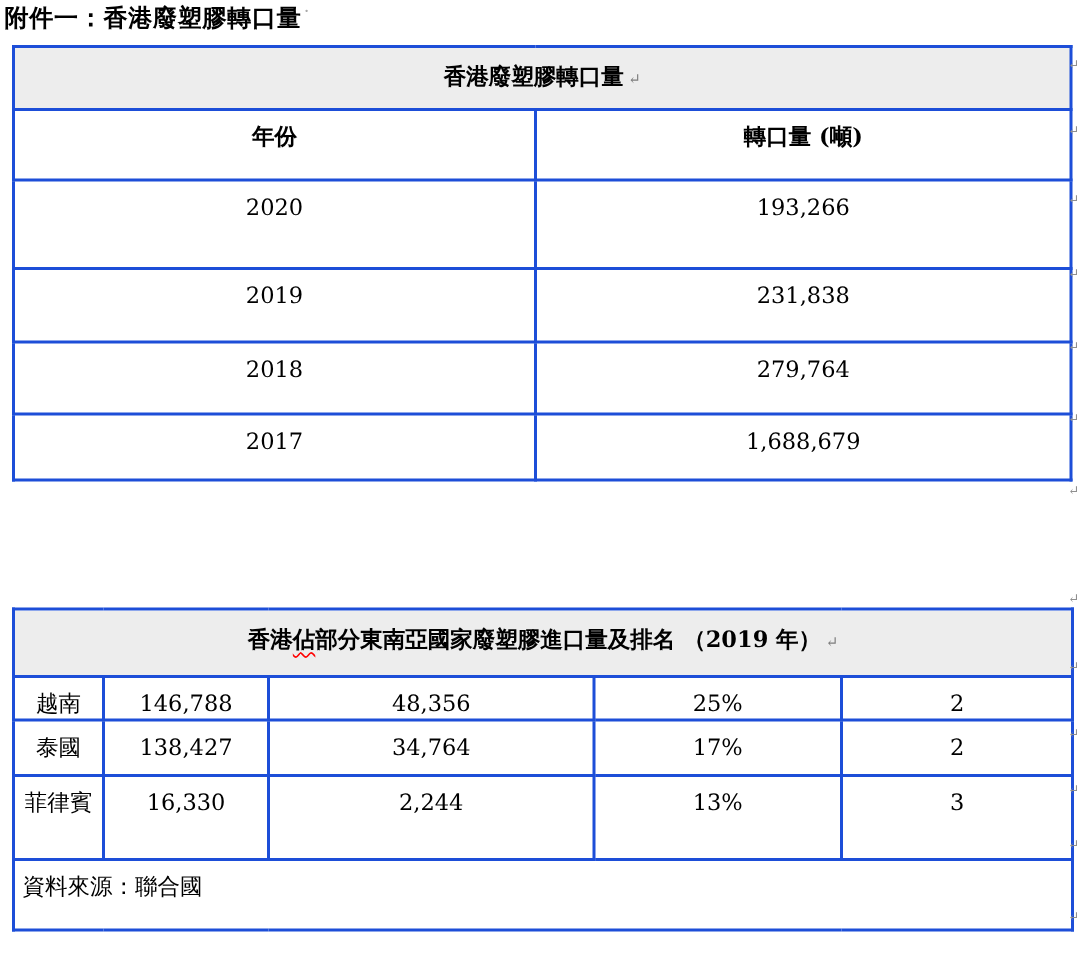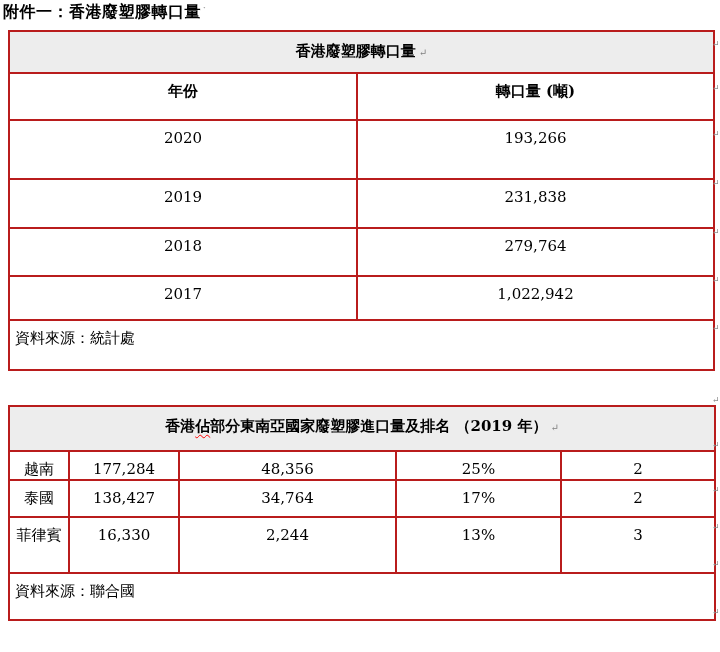--- a/index.html
+++ b/index.html
@@ -14,21 +14,21 @@
   }
   .pmark{color:#aaaaaa;font-size:8px;vertical-align:top;margin-left:2px;}
   .rmark{color:#7f7f7f;font-size:10px;font-weight:normal;margin-left:3px;}
   table{
     position:absolute;border-collapse:collapse;table-layout:fixed;
     font-size:15px;
   }
   .t1{left:8px;top:30px;width:705px;}
   .t2{left:8px;top:405px;width:706px;}
   td,th{
-    border:2px solid #b91c1c;padding:0;text-align:center;vertical-align:top;
+    border:2px solid #1d4ed8;padding:0;text-align:center;vertical-align:top;
     overflow:hidden;
   }
   th{font-weight:bold;padding-top:8px;margin-top:36px;}
   td{padding-top:8px;}
   .title-cell{
     background:#ededed;font-weight:bold;padding-top:10px;
   }
   .source-cell{
     text-align:left;padding-left:5px;padding-top:8px;font-weight:normal;
   }
@@ -71,45 +71,42 @@
   <tr style="height:49px">
     <td>2019</td>
     <td>231,838</td>
   </tr>
   <tr style="height:48px">
     <td>2018</td>
     <td>279,764</td>
   </tr>
   <tr style="height:44px">
     <td>2017</td>
-    <td>1,022,942</td>
-  </tr>
-  <tr style="height:50px">
-    <td colspan="2" class="source-cell">資料來源：統計處</td>
+    <td>1,688,679</td>
   </tr>
 </tbody>
   </table>
 
 <table class="t2">
   <colgroup>
     <col style="width:60px">
       <col style="width:110px">
       <col style="width:217px">
     <col style="width:165px">
       <col style="width:154px">
   </colgroup>
   <tbody>
       <tr style="height:45px">
     <td colspan="5" class="title-cell">
       <span>香港</span><span class="sq">佔</span><span>部分東南亞國家廢塑膠進口量及排名 （2019 年）</span><span class="rmark">↵</span>
     </td>
   </tr>
   <tr style="height:26px">
     <td>越南</td>
-    <td>177,284</td>
+    <td>146,788</td>
     <td>48,356</td>
     <td>25%</td>
     <td>2</td>
   </tr>
   <tr style="height:37px">
     <td>泰國</td>
     <td>138,427</td>
     <td>34,764</td>
     <td>17%</td>
     <td>2</td>

